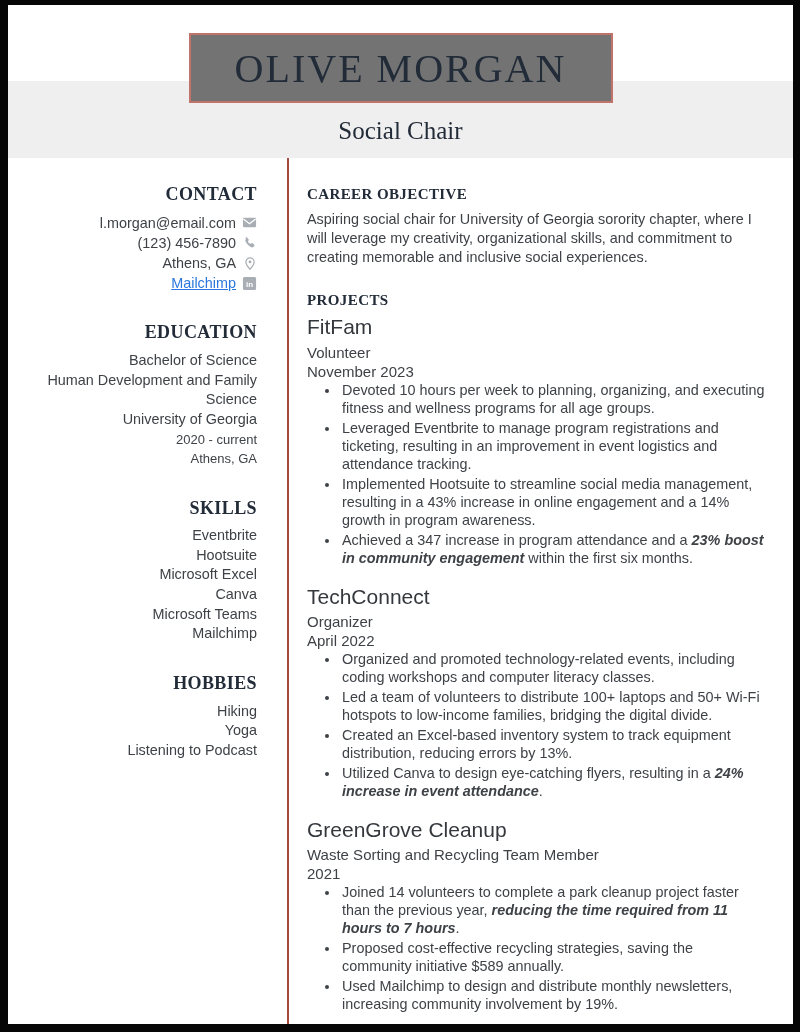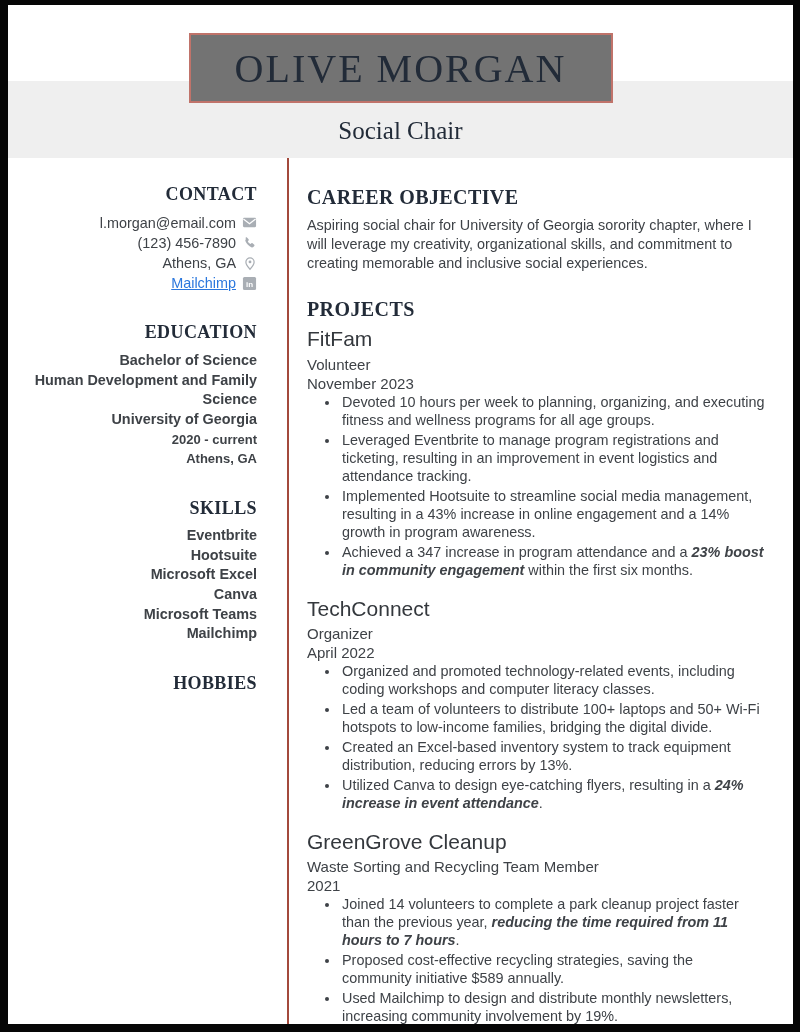--- a/index.html
+++ b/index.html
@@ -49,27 +49,27 @@
   .contact-row {
     display:flex; justify-content:flex-end; align-items:center;
     gap:6px; line-height:1.4;
   }
   .contact-row .icon {
     flex:none; width:15px; height:15px; display:inline-flex;
     align-items:center; justify-content:center; color:var(--icon,#a9aeb4);
   }
   .contact-row .icon svg { display:block; }
   a.side-link { color:var(--link,#2b77dd); text-decoration:underline; }
-  .side-line { line-height:1.36;font-weight:bold; }
+  .side-line { line-height:1.36; }
   .side-line.small { font-size:13px; line-height:1.5; }
   
   .main { flex:1; padding:27px 27px 0 18px; }
   .main-heading {
     margin:0; font-family:"Liberation Serif", serif; font-weight:700;
-    font-size:20px; letter-spacing:.4px; color:var(--heading,#222b38);
+    font-size:15px; letter-spacing:.4px; color:var(--heading,#222b38);
     line-height:1.2;
   }
   .objective-text { margin:7px 0 0; line-height:1.33; }
   .projects-wrap { margin-top:24px; }
   .project { margin-top:18px; }
   .project:first-of-type { margin-top:6px; }
   .project-title {
     margin:0; font-size:21px; font-weight:400; color:#34383d; line-height:1.15;
   }
   .project-role { font-size:15px; line-height:1.27; margin-top:3px; }
@@ -152,20 +152,25 @@
             <div class="side-line">Hootsuite</div>
             <div class="side-line">Microsoft Excel</div>
             <div class="side-line">Canva</div>
             <div class="side-line">Microsoft Teams</div>
             <div class="side-line">Mailchimp</div>
           </div>
       </section>
 
       <section>
         <h2 class="side-heading">HOBBIES</h2>
+        <div id="hobbies-list">
+            <div class="side-line">Hiking</div>
+            <div class="side-line">Yoga</div>
+            <div class="side-line">Listening to Podcast</div>
+          </div>
       </section>
     </aside>
 
     <div class="divider"></div>
 
     <main class="main">
       <section>
         <h2 class="main-heading">CAREER OBJECTIVE</h2>
         <p class="objective-text">Aspiring social chair for University of Georgia sorority chapter, where I will leverage my creativity, organizational skills, and commitment to creating memorable and inclusive social experiences.</p>
       </section>

